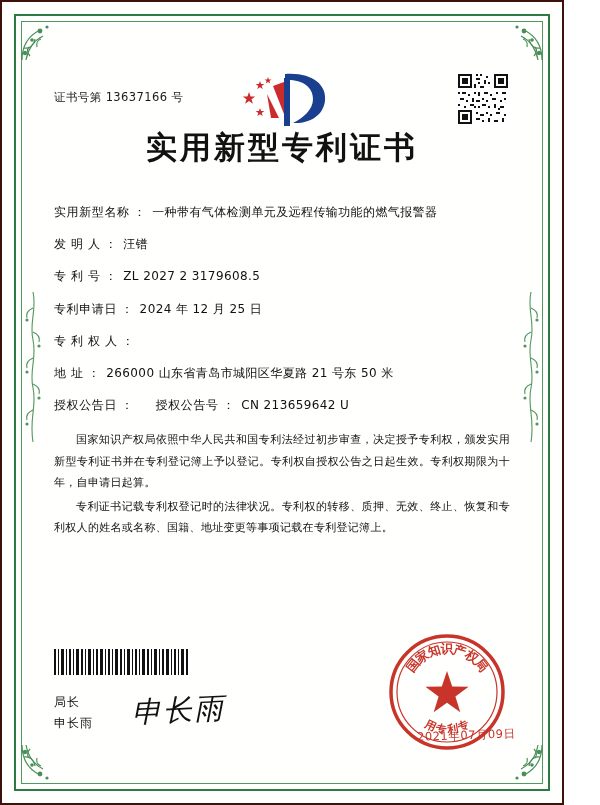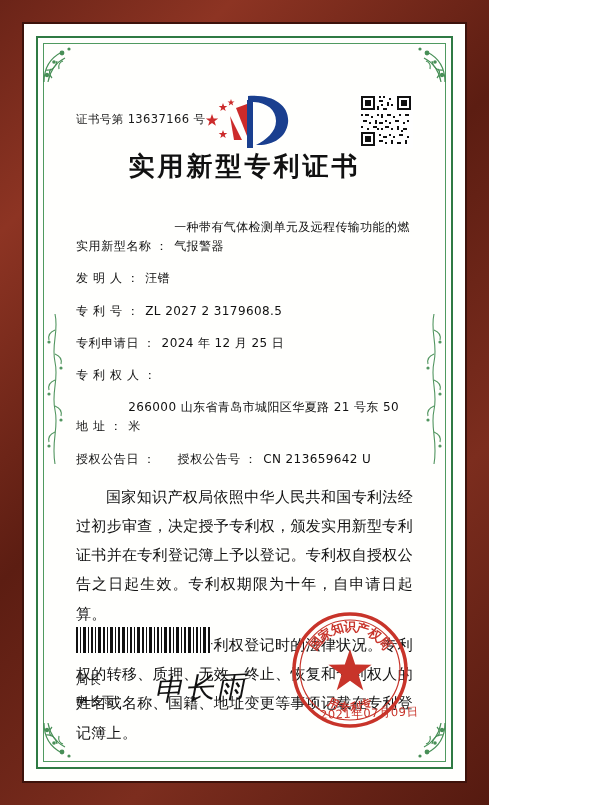--- a/index.html
+++ b/index.html
@@ -9,25 +9,24 @@
   body {
     width: 600px;
     height: 805px;
     background: #ffffff;
     font-family: "DejaVu Sans", "Liberation Sans", sans-serif;
   }
 
   
   .frame-outer {
     position: relative;
-    width: 489px;
+    width: 564px;
     height: 805px;
     box-sizing: border-box;
     background: linear-gradient(135deg, #6b2418 0%, #8d3423 18%, #5c1d12 45%, #7c2d1e 72%, #551a10 100%);
-    padding: 22px;
   }
   .frame-inner-bevel {
     position: relative;
     width: 100%;
     height: 100%;
     box-sizing: border-box;
     border: 2px solid #3d120b;
     background: #ffffff;
     padding: 0;
   }
@@ -120,21 +119,21 @@
     top: 18px;
     width: 54px;
     height: 54px;
   }
   .qr svg { display:block; width:100%; height:100%; }
 
   .title {
     text-align: center;
     font-family: "DejaVu Serif", "Liberation Serif", serif;
     font-weight: bold;
-    font-size: 26px;
+    font-size: 31px;
     letter-spacing: 3px;
     color: #111;
     margin-top: 22px;
   }
 
   .fields {
     margin-top: 34px;
     font-size: 12px;
     color: #111;
     line-height: 1.6;
@@ -152,21 +151,21 @@
   .field-sep { padding: 0 6px 0 4px; }
   .field-value {
     flex: 1 1 auto;
     letter-spacing: .4px;
   }
   .field-row.inline-two .field-value { flex: 0 0 auto; }
   .field-label2 { margin-left: 16px; white-space: nowrap; }
 
   .paragraphs {
     margin-top: 14px;
-    font-size: 15px;
+    font-size: 11px;
     line-height: 1.95;
     color: #111;
     text-align: justify;
     letter-spacing: .3px;
   }
   .paragraphs p { margin: 0 0 2px 0; text-indent: 2em; }
 
   
   .barcode {
     position: absolute;

